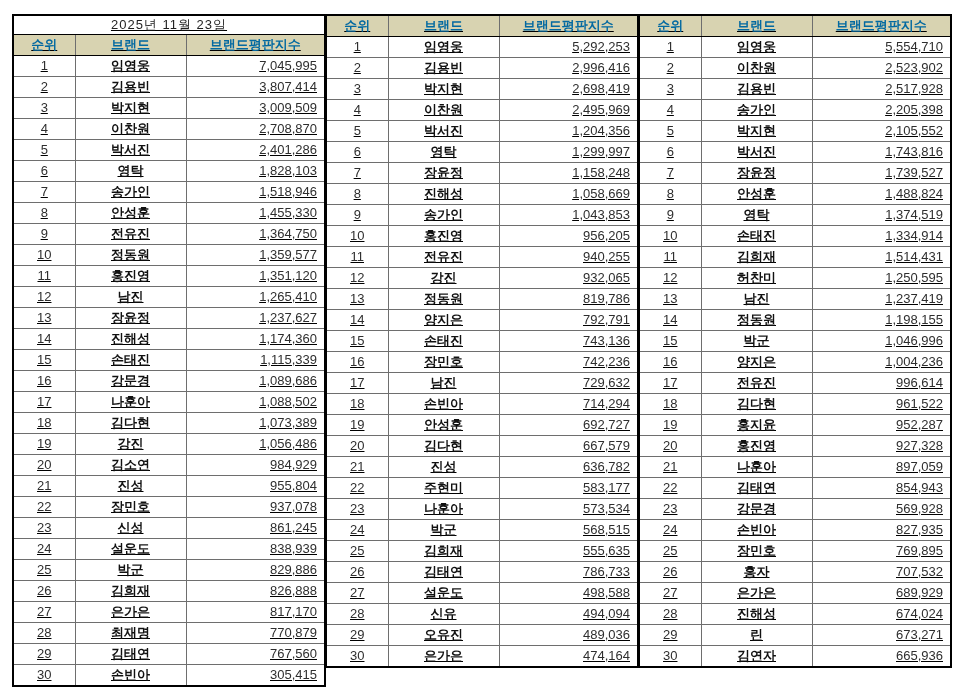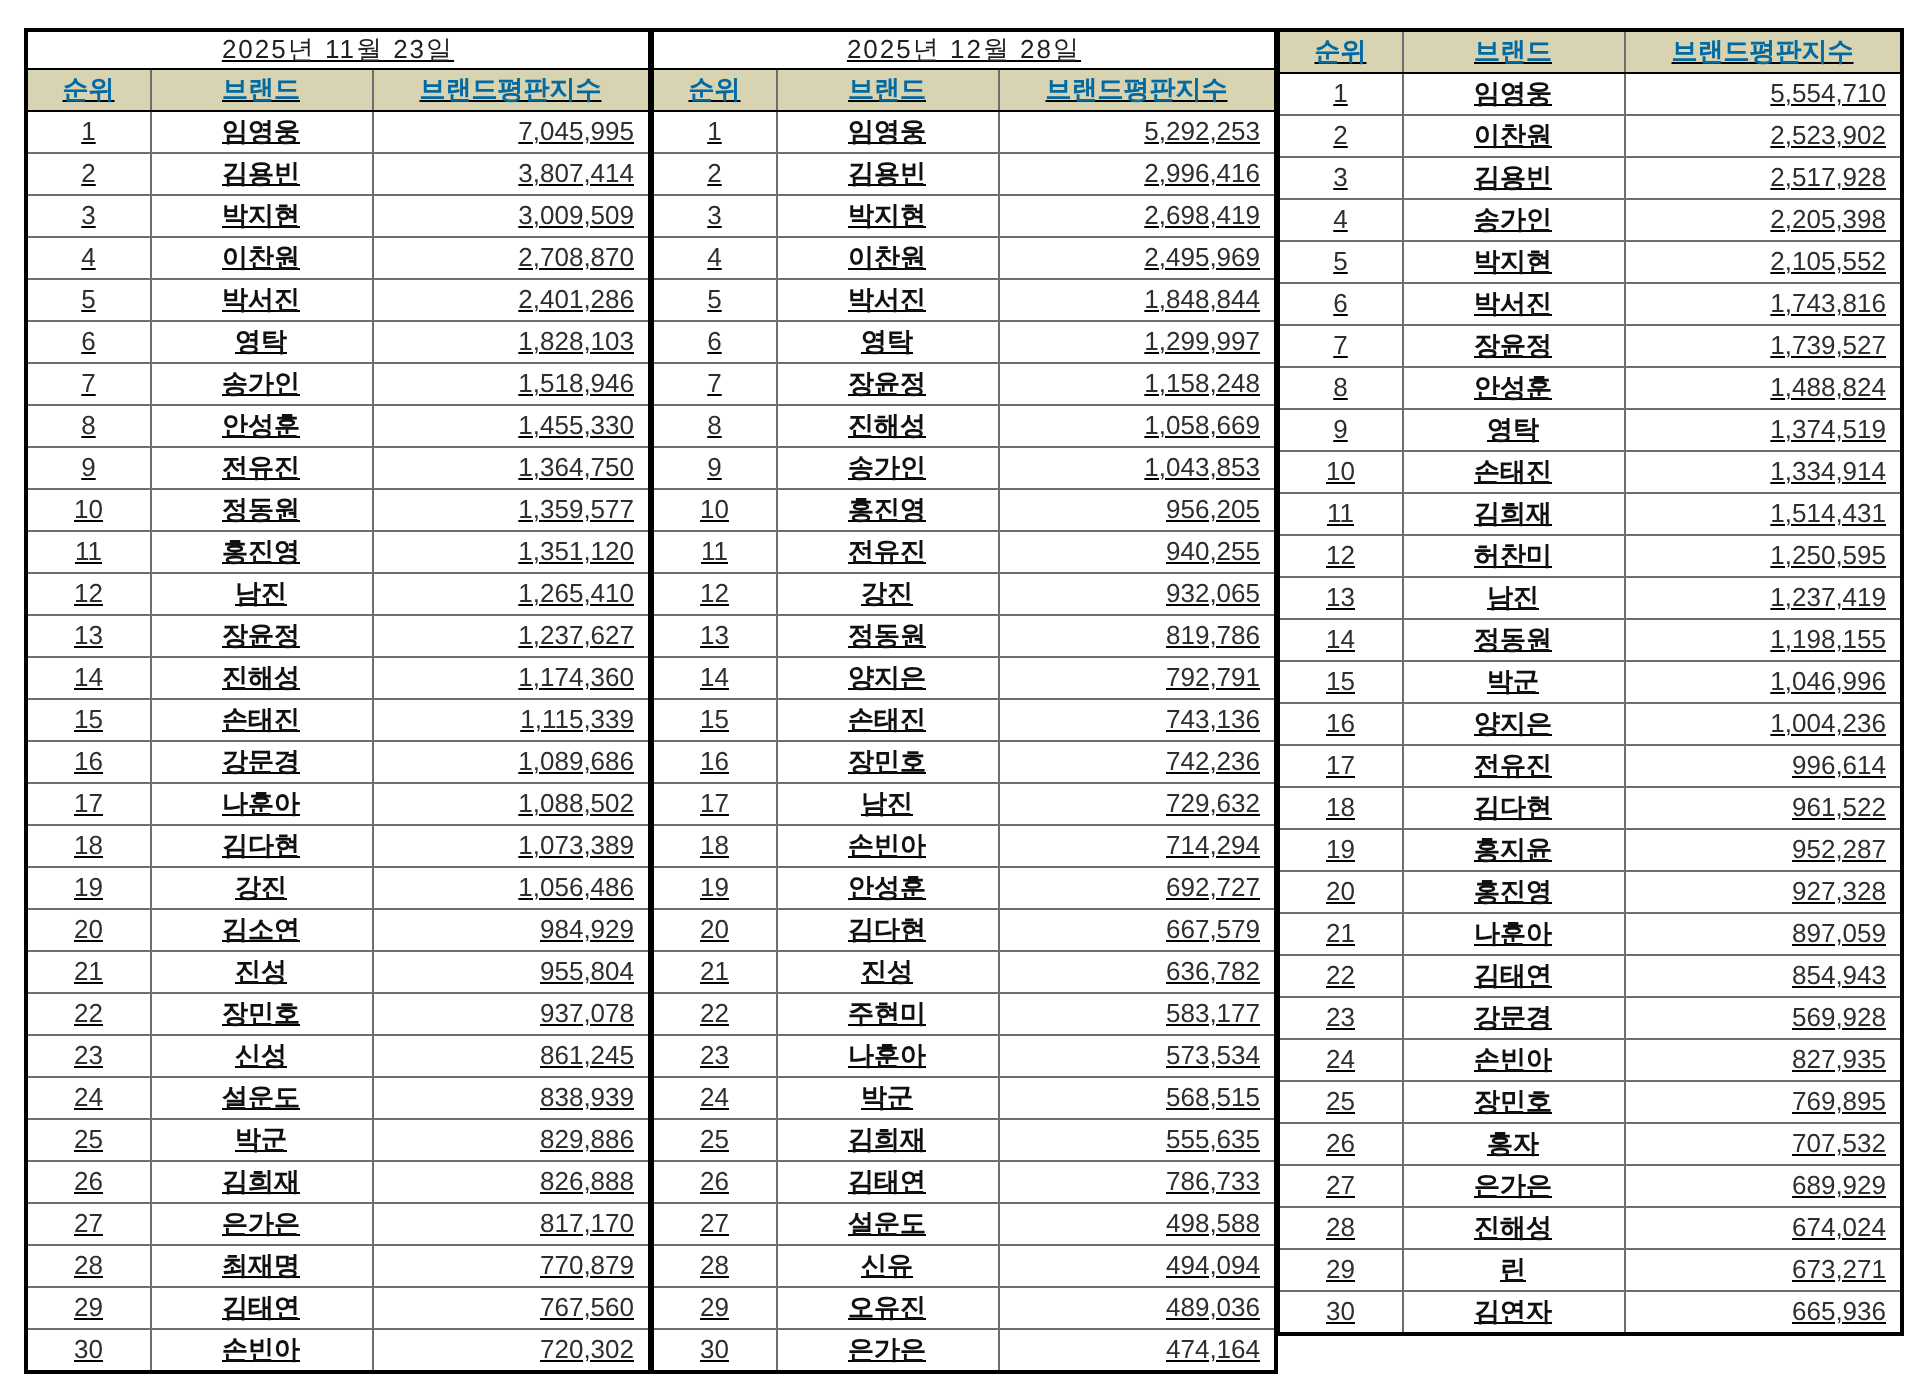--- a/index.html
+++ b/index.html
@@ -241,191 +241,21 @@
             <td class="index">770,879</td>
           </tr>
           <tr>
             <td class="rank">29</td>
             <td class="brand">김태연</td>
             <td class="index">767,560</td>
           </tr>
           <tr>
             <td class="rank">30</td>
             <td class="brand">손빈아</td>
-            <td class="index">720,302</td>
-          </tr>
-        </tbody>
-    </table>
-
-    <table class="section">
-      <colgroup>
-          <col class="col-rank">
-          <col class="col-brand">
-          <col class="col-index">
-        </colgroup>
-      <thead>
-        <tr>
-          <th colspan="3" class="date-cell">2025년 12월 28일</th>
-        </tr>
-        <tr>
-          <th class="hdr">순위</th>
-          <th class="hdr">브랜드</th>
-          <th class="hdr">브랜드평판지수</th>
-        </tr>
-      </thead>
-      <tbody>
-          <tr>
-            <td class="rank">1</td>
-            <td class="brand">임영웅</td>
-            <td class="index">5,292,253</td>
-          </tr>
-          <tr>
-            <td class="rank">2</td>
-            <td class="brand">김용빈</td>
-            <td class="index">2,996,416</td>
-          </tr>
-          <tr>
-            <td class="rank">3</td>
-            <td class="brand">박지현</td>
-            <td class="index">2,698,419</td>
-          </tr>
-          <tr>
-            <td class="rank">4</td>
-            <td class="brand">이찬원</td>
-            <td class="index">2,495,969</td>
-          </tr>
-          <tr>
-            <td class="rank">5</td>
-            <td class="brand">박서진</td>
-            <td class="index">1,848,844</td>
-          </tr>
-          <tr>
-            <td class="rank">6</td>
-            <td class="brand">영탁</td>
-            <td class="index">1,299,997</td>
-          </tr>
-          <tr>
-            <td class="rank">7</td>
-            <td class="brand">장윤정</td>
-            <td class="index">1,158,248</td>
-          </tr>
-          <tr>
-            <td class="rank">8</td>
-            <td class="brand">진해성</td>
-            <td class="index">1,058,669</td>
-          </tr>
-          <tr>
-            <td class="rank">9</td>
-            <td class="brand">송가인</td>
-            <td class="index">1,043,853</td>
-          </tr>
-          <tr>
-            <td class="rank">10</td>
-            <td class="brand">홍진영</td>
-            <td class="index">956,205</td>
-          </tr>
-          <tr>
-            <td class="rank">11</td>
-            <td class="brand">전유진</td>
-            <td class="index">940,255</td>
-          </tr>
-          <tr>
-            <td class="rank">12</td>
-            <td class="brand">강진</td>
-            <td class="index">932,065</td>
-          </tr>
-          <tr>
-            <td class="rank">13</td>
-            <td class="brand">정동원</td>
-            <td class="index">819,786</td>
-          </tr>
-          <tr>
-            <td class="rank">14</td>
-            <td class="brand">양지은</td>
-            <td class="index">792,791</td>
-          </tr>
-          <tr>
-            <td class="rank">15</td>
-            <td class="brand">손태진</td>
-            <td class="index">743,136</td>
-          </tr>
-          <tr>
-            <td class="rank">16</td>
-            <td class="brand">장민호</td>
-            <td class="index">742,236</td>
-          </tr>
-          <tr>
-            <td class="rank">17</td>
-            <td class="brand">남진</td>
-            <td class="index">729,632</td>
-          </tr>
-          <tr>
-            <td class="rank">18</td>
-            <td class="brand">손빈아</td>
-            <td class="index">714,294</td>
-          </tr>
-          <tr>
-            <td class="rank">19</td>
-            <td class="brand">안성훈</td>
-            <td class="index">692,727</td>
-          </tr>
-          <tr>
-            <td class="rank">20</td>
-            <td class="brand">김다현</td>
-            <td class="index">667,579</td>
-          </tr>
-          <tr>
-            <td class="rank">21</td>
-            <td class="brand">진성</td>
-            <td class="index">636,782</td>
-          </tr>
-          <tr>
-            <td class="rank">22</td>
-            <td class="brand">주현미</td>
-            <td class="index">583,177</td>
-          </tr>
-          <tr>
-            <td class="rank">23</td>
-            <td class="brand">나훈아</td>
-            <td class="index">573,534</td>
-          </tr>
-          <tr>
-            <td class="rank">24</td>
-            <td class="brand">박군</td>
-            <td class="index">568,515</td>
-          </tr>
-          <tr>
-            <td class="rank">25</td>
-            <td class="brand">김희재</td>
-            <td class="index">555,635</td>
-          </tr>
-          <tr>
-            <td class="rank">26</td>
-            <td class="brand">김태연</td>
-            <td class="index">786,733</td>
-          </tr>
-          <tr>
-            <td class="rank">27</td>
-            <td class="brand">설운도</td>
-            <td class="index">498,588</td>
-          </tr>
-          <tr>
-            <td class="rank">28</td>
-            <td class="brand">신유</td>
-            <td class="index">494,094</td>
-          </tr>
-          <tr>
-            <td class="rank">29</td>
-            <td class="brand">오유진</td>
-            <td class="index">489,036</td>
-          </tr>
-          <tr>
-            <td class="rank">30</td>
-            <td class="brand">은가은</td>
-            <td class="index">474,164</td>
+            <td class="index">305,415</td>
           </tr>
         </tbody>
     </table>
 
     <table class="section">
       <colgroup>
           <col class="col-rank">
           <col class="col-brand">
           <col class="col-index">
         </colgroup>
@@ -433,20 +263,187 @@
         <tr>
           <th class="hdr">순위</th>
           <th class="hdr">브랜드</th>
           <th class="hdr">브랜드평판지수</th>
         </tr>
       </thead>
       <tbody>
           <tr>
             <td class="rank">1</td>
             <td class="brand">임영웅</td>
+            <td class="index">5,292,253</td>
+          </tr>
+          <tr>
+            <td class="rank">2</td>
+            <td class="brand">김용빈</td>
+            <td class="index">2,996,416</td>
+          </tr>
+          <tr>
+            <td class="rank">3</td>
+            <td class="brand">박지현</td>
+            <td class="index">2,698,419</td>
+          </tr>
+          <tr>
+            <td class="rank">4</td>
+            <td class="brand">이찬원</td>
+            <td class="index">2,495,969</td>
+          </tr>
+          <tr>
+            <td class="rank">5</td>
+            <td class="brand">박서진</td>
+            <td class="index">1,204,356</td>
+          </tr>
+          <tr>
+            <td class="rank">6</td>
+            <td class="brand">영탁</td>
+            <td class="index">1,299,997</td>
+          </tr>
+          <tr>
+            <td class="rank">7</td>
+            <td class="brand">장윤정</td>
+            <td class="index">1,158,248</td>
+          </tr>
+          <tr>
+            <td class="rank">8</td>
+            <td class="brand">진해성</td>
+            <td class="index">1,058,669</td>
+          </tr>
+          <tr>
+            <td class="rank">9</td>
+            <td class="brand">송가인</td>
+            <td class="index">1,043,853</td>
+          </tr>
+          <tr>
+            <td class="rank">10</td>
+            <td class="brand">홍진영</td>
+            <td class="index">956,205</td>
+          </tr>
+          <tr>
+            <td class="rank">11</td>
+            <td class="brand">전유진</td>
+            <td class="index">940,255</td>
+          </tr>
+          <tr>
+            <td class="rank">12</td>
+            <td class="brand">강진</td>
+            <td class="index">932,065</td>
+          </tr>
+          <tr>
+            <td class="rank">13</td>
+            <td class="brand">정동원</td>
+            <td class="index">819,786</td>
+          </tr>
+          <tr>
+            <td class="rank">14</td>
+            <td class="brand">양지은</td>
+            <td class="index">792,791</td>
+          </tr>
+          <tr>
+            <td class="rank">15</td>
+            <td class="brand">손태진</td>
+            <td class="index">743,136</td>
+          </tr>
+          <tr>
+            <td class="rank">16</td>
+            <td class="brand">장민호</td>
+            <td class="index">742,236</td>
+          </tr>
+          <tr>
+            <td class="rank">17</td>
+            <td class="brand">남진</td>
+            <td class="index">729,632</td>
+          </tr>
+          <tr>
+            <td class="rank">18</td>
+            <td class="brand">손빈아</td>
+            <td class="index">714,294</td>
+          </tr>
+          <tr>
+            <td class="rank">19</td>
+            <td class="brand">안성훈</td>
+            <td class="index">692,727</td>
+          </tr>
+          <tr>
+            <td class="rank">20</td>
+            <td class="brand">김다현</td>
+            <td class="index">667,579</td>
+          </tr>
+          <tr>
+            <td class="rank">21</td>
+            <td class="brand">진성</td>
+            <td class="index">636,782</td>
+          </tr>
+          <tr>
+            <td class="rank">22</td>
+            <td class="brand">주현미</td>
+            <td class="index">583,177</td>
+          </tr>
+          <tr>
+            <td class="rank">23</td>
+            <td class="brand">나훈아</td>
+            <td class="index">573,534</td>
+          </tr>
+          <tr>
+            <td class="rank">24</td>
+            <td class="brand">박군</td>
+            <td class="index">568,515</td>
+          </tr>
+          <tr>
+            <td class="rank">25</td>
+            <td class="brand">김희재</td>
+            <td class="index">555,635</td>
+          </tr>
+          <tr>
+            <td class="rank">26</td>
+            <td class="brand">김태연</td>
+            <td class="index">786,733</td>
+          </tr>
+          <tr>
+            <td class="rank">27</td>
+            <td class="brand">설운도</td>
+            <td class="index">498,588</td>
+          </tr>
+          <tr>
+            <td class="rank">28</td>
+            <td class="brand">신유</td>
+            <td class="index">494,094</td>
+          </tr>
+          <tr>
+            <td class="rank">29</td>
+            <td class="brand">오유진</td>
+            <td class="index">489,036</td>
+          </tr>
+          <tr>
+            <td class="rank">30</td>
+            <td class="brand">은가은</td>
+            <td class="index">474,164</td>
+          </tr>
+        </tbody>
+    </table>
+
+    <table class="section">
+      <colgroup>
+          <col class="col-rank">
+          <col class="col-brand">
+          <col class="col-index">
+        </colgroup>
+      <thead>
+        <tr>
+          <th class="hdr">순위</th>
+          <th class="hdr">브랜드</th>
+          <th class="hdr">브랜드평판지수</th>
+        </tr>
+      </thead>
+      <tbody>
+          <tr>
+            <td class="rank">1</td>
+            <td class="brand">임영웅</td>
             <td class="index">5,554,710</td>
           </tr>
           <tr>
             <td class="rank">2</td>
             <td class="brand">이찬원</td>
             <td class="index">2,523,902</td>
           </tr>
           <tr>
             <td class="rank">3</td>
             <td class="brand">김용빈</td>

